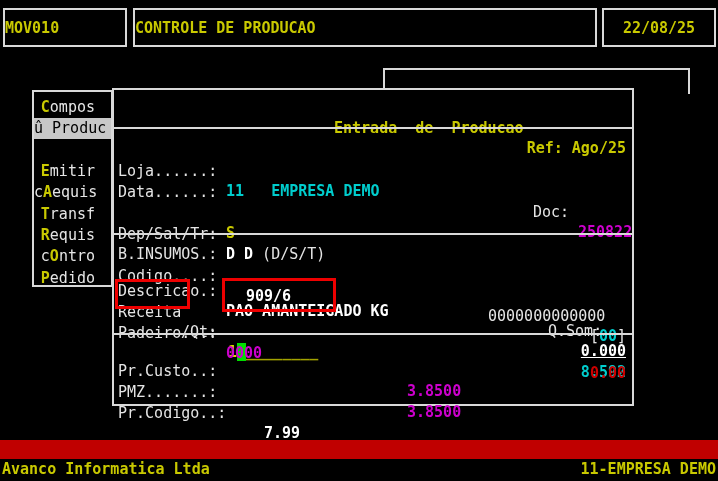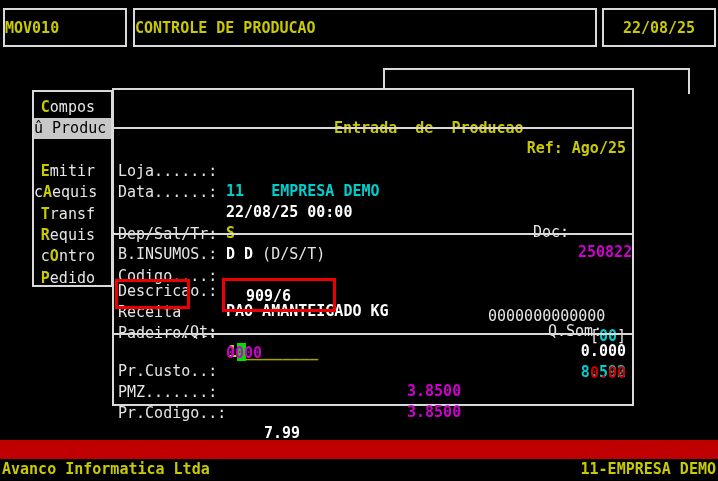--- a/index.html
+++ b/index.html
@@ -96,21 +96,20 @@
       <span class="abs yellow t" style="right:6px;">Ref: Ago/25</span>
     </div>
     <div class="divider" style="top:37px;"></div>
 
     <div class="row" style="top:51px;left:0;right:0;">
       <span class="abs t" style="left:4px;">Loja......:</span>
       <span class="abs cyan t" style="left:112px;">11   EMPRESA DEMO</span>
     </div>
     <div class="row" style="top:72px;left:0;right:0;">
       <span class="abs t" style="left:4px;">Data......:</span>
-      <span class="abs bold t" style="left:112px;">22/08/25 00:00</span>
       <span class="abs t" style="left:419px;">Doc:</span>
       <span class="abs magenta t" style="left:464px;">250822</span>
     </div>
     <div class="row" style="top:93px;left:0;right:0;">
       <span class="abs t" style="left:4px;margin-top:41px;">B.INSUMOS.:</span>
       <span class="abs yellow t" style="left:112px;">S</span>
     </div>
     <div class="row" style="top:114px;left:0;right:0;">
       <span class="abs t" style="left:4px;">Dep/Sal/Tr:</span>
       <span class="abs t" style="left:112px;"><span class="bold t">D D</span><span class="t"> (D/S/T)</span></span>
@@ -120,21 +119,21 @@
     <div class="row" style="top:156px;left:0;right:0;text-align:right;">
       <span class="abs t" style="left:4px;">Codigo....:</span>
       <span class="abs bold t" style="left:132px;">909/6</span>
       <span class="abs t" style="left:374px;">0000000000000</span>
       <span class="abs t" style="right:6px;"><span class="t">[</span><span class="cyan t">00</span><span class="t">]</span></span>
     </div>
     <div class="row" style="top:171px;left:0;right:0;">
       <span class="abs t" style="left:4px;">Descricao.:</span>
       <span class="abs bold t" style="left:112px;">PAO AMANTEIGADO KG</span>
       <span class="abs t" style="left:434px;">Q.Som:</span>
-      <span class="abs bold t" style="right:6px;">0.000</span>
+      <span class="abs bold t" style="right:6px;text-decoration:underline;">0.000</span>
     </div>
     <div class="row" style="top:192px;left:0;right:0;">
       <span class="abs t" style="left:4px;">Receita</span>
       <span class="abs t" style="left:67px;">/Qt: </span>
       <span class="abs t" style="left:114px;"><span class="input1 t">1</span><span class="cursor-block"></span><span class="mask t">________</span></span>
       <span class="abs cyan t" style="right:6px;">8.592</span>
     </div>
     <div class="row" style="top:213px;left:0;right:0;">
       <span class="abs t" style="left:4px;">Padeiro...:</span>
       <span class="abs magenta t" style="left:112px;">0000</span>

